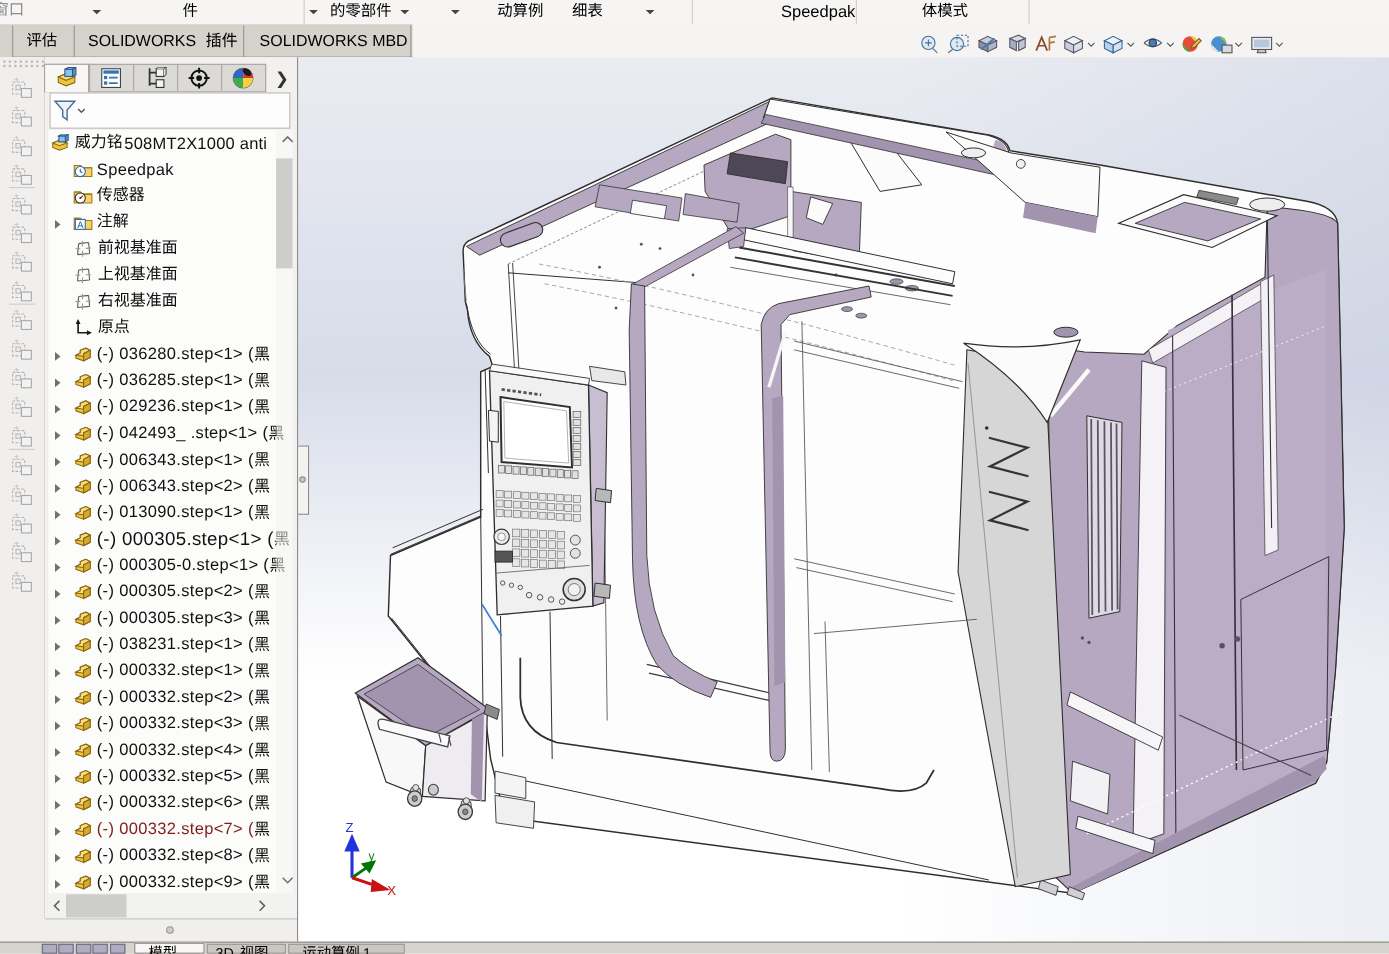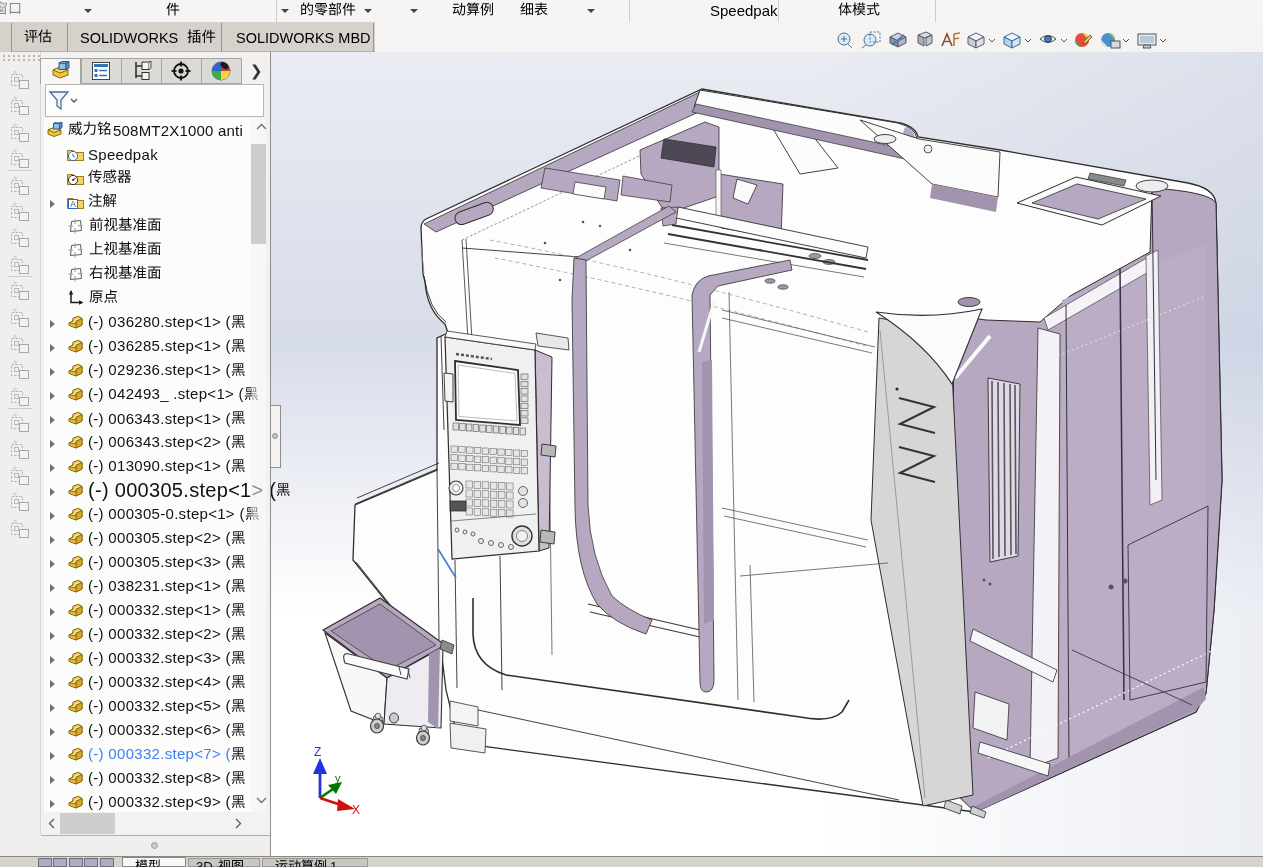--- a/index.html
+++ b/index.html
@@ -510,21 +510,21 @@
       </g>
     </svg>
   </div>
 <div class="abs" style="left:50px;top:488px;width:0;height:0;border-top:4px solid transparent;border-bottom:4px solid transparent;border-left:5px solid #707070"></div>
 <div class="abs" style="left:66px;top:482px"><svg width="19" height="17" viewBox="0 0 19 17">
 <polygon points="3,9 7,7 7,4.5 12,2.5 16,4.5 16,11 10,14 3,11.5" fill="#f2c33e" stroke="#8a6a10"></polygon>
 <polygon points="3,9 7,7 7,4.5 12,2.5 16,4.5 10,7.5 10,10" fill="#f8dc80" stroke="#8a6a10"></polygon>
 <polygon points="10,14 10,7.5 16,4.5 16,11" fill="#d9a92c" stroke="#8a6a10"></polygon>
     </svg></div>
 <div class="abs" style="left:88px;top:482px;display:flex;align-items:flex-start">
-    <span style="font-size:20px;letter-spacing:0.3px;color:#111;white-space:nowrap;line-height:16px">(-) 000305.step&lt;1&gt; (</span>
+    <span style="font-size:17px;letter-spacing:0.3px;color:#111;white-space:nowrap;line-height:16px">(-) 000305.step&lt;1&gt; (</span>
     <svg width="14" height="17" viewBox="0 0 14 17" style="display:block">
       <g fill="#111">
         <path transform="translate(0.0 12.76) scale(0.0145 -0.0145)" d="M282 696C311 649 337 586 346 546L398 567C390 607 362 667 332 713ZM658 714C641 667 607 598 581 556L629 536C656 576 689 638 717 692ZM340 90C351 37 358 -32 358 -74L431 -65C431 -24 422 44 410 96ZM546 88C568 36 591 -32 599 -74L674 -56C664 -15 640 52 616 102ZM749 92C797 39 853 -35 878 -81L951 -53C924 -6 866 66 818 117ZM168 117C144 54 101 -13 57 -52L126 -84C174 -38 215 34 240 99ZM227 739H461V521H227ZM536 739H766V521H536ZM55 224V157H946V224H536V314H861V376H536V458H841V802H155V458H461V376H138V314H461V224Z"></path>
       </g>
     </svg>
   </div>
 <div class="abs" style="left:50px;top:512px;width:0;height:0;border-top:4px solid transparent;border-bottom:4px solid transparent;border-left:5px solid #707070"></div>
 <div class="abs" style="left:66px;top:506px"><svg width="19" height="17" viewBox="0 0 19 17">
 <polygon points="3,9 7,7 7,4.5 12,2.5 16,4.5 16,11 10,14 3,11.5" fill="#f2c33e" stroke="#8a6a10"></polygon>
 <polygon points="3,9 7,7 7,4.5 12,2.5 16,4.5 10,7.5 10,10" fill="#f8dc80" stroke="#8a6a10"></polygon>
@@ -664,21 +664,21 @@
       </g>
     </svg>
   </div>
 <div class="abs" style="left:50px;top:752px;width:0;height:0;border-top:4px solid transparent;border-bottom:4px solid transparent;border-left:5px solid #707070"></div>
 <div class="abs" style="left:66px;top:746px"><svg width="19" height="17" viewBox="0 0 19 17">
 <polygon points="3,9 7,7 7,4.5 12,2.5 16,4.5 16,11 10,14 3,11.5" fill="#f2c33e" stroke="#8a6a10"></polygon>
 <polygon points="3,9 7,7 7,4.5 12,2.5 16,4.5 10,7.5 10,10" fill="#f8dc80" stroke="#8a6a10"></polygon>
 <polygon points="10,14 10,7.5 16,4.5 16,11" fill="#d9a92c" stroke="#8a6a10"></polygon>
     </svg></div>
 <div class="abs" style="left:88px;top:746px;display:flex;align-items:flex-start">
-    <span style="font-size:15px;letter-spacing:0.3px;color:#3b82f6;white-space:nowrap;line-height:16px">(-) 000332.step&lt;7&gt; (</span>
+    <span style="font-size:15px;letter-spacing:0.3px;color:#7f1d1d;white-space:nowrap;line-height:16px">(-) 000332.step&lt;7&gt; (</span>
     <svg width="14" height="17" viewBox="0 0 14 17" style="display:block">
       <g fill="#111">
         <path transform="translate(0.0 12.76) scale(0.0145 -0.0145)" d="M282 696C311 649 337 586 346 546L398 567C390 607 362 667 332 713ZM658 714C641 667 607 598 581 556L629 536C656 576 689 638 717 692ZM340 90C351 37 358 -32 358 -74L431 -65C431 -24 422 44 410 96ZM546 88C568 36 591 -32 599 -74L674 -56C664 -15 640 52 616 102ZM749 92C797 39 853 -35 878 -81L951 -53C924 -6 866 66 818 117ZM168 117C144 54 101 -13 57 -52L126 -84C174 -38 215 34 240 99ZM227 739H461V521H227ZM536 739H766V521H536ZM55 224V157H946V224H536V314H861V376H536V458H841V802H155V458H461V376H138V314H461V224Z"></path>
       </g>
     </svg>
   </div>
 <div class="abs" style="left:50px;top:776px;width:0;height:0;border-top:4px solid transparent;border-bottom:4px solid transparent;border-left:5px solid #707070"></div>
 <div class="abs" style="left:66px;top:770px"><svg width="19" height="17" viewBox="0 0 19 17">
 <polygon points="3,9 7,7 7,4.5 12,2.5 16,4.5 16,11 10,14 3,11.5" fill="#f2c33e" stroke="#8a6a10"></polygon>
 <polygon points="3,9 7,7 7,4.5 12,2.5 16,4.5 10,7.5 10,10" fill="#f8dc80" stroke="#8a6a10"></polygon>

